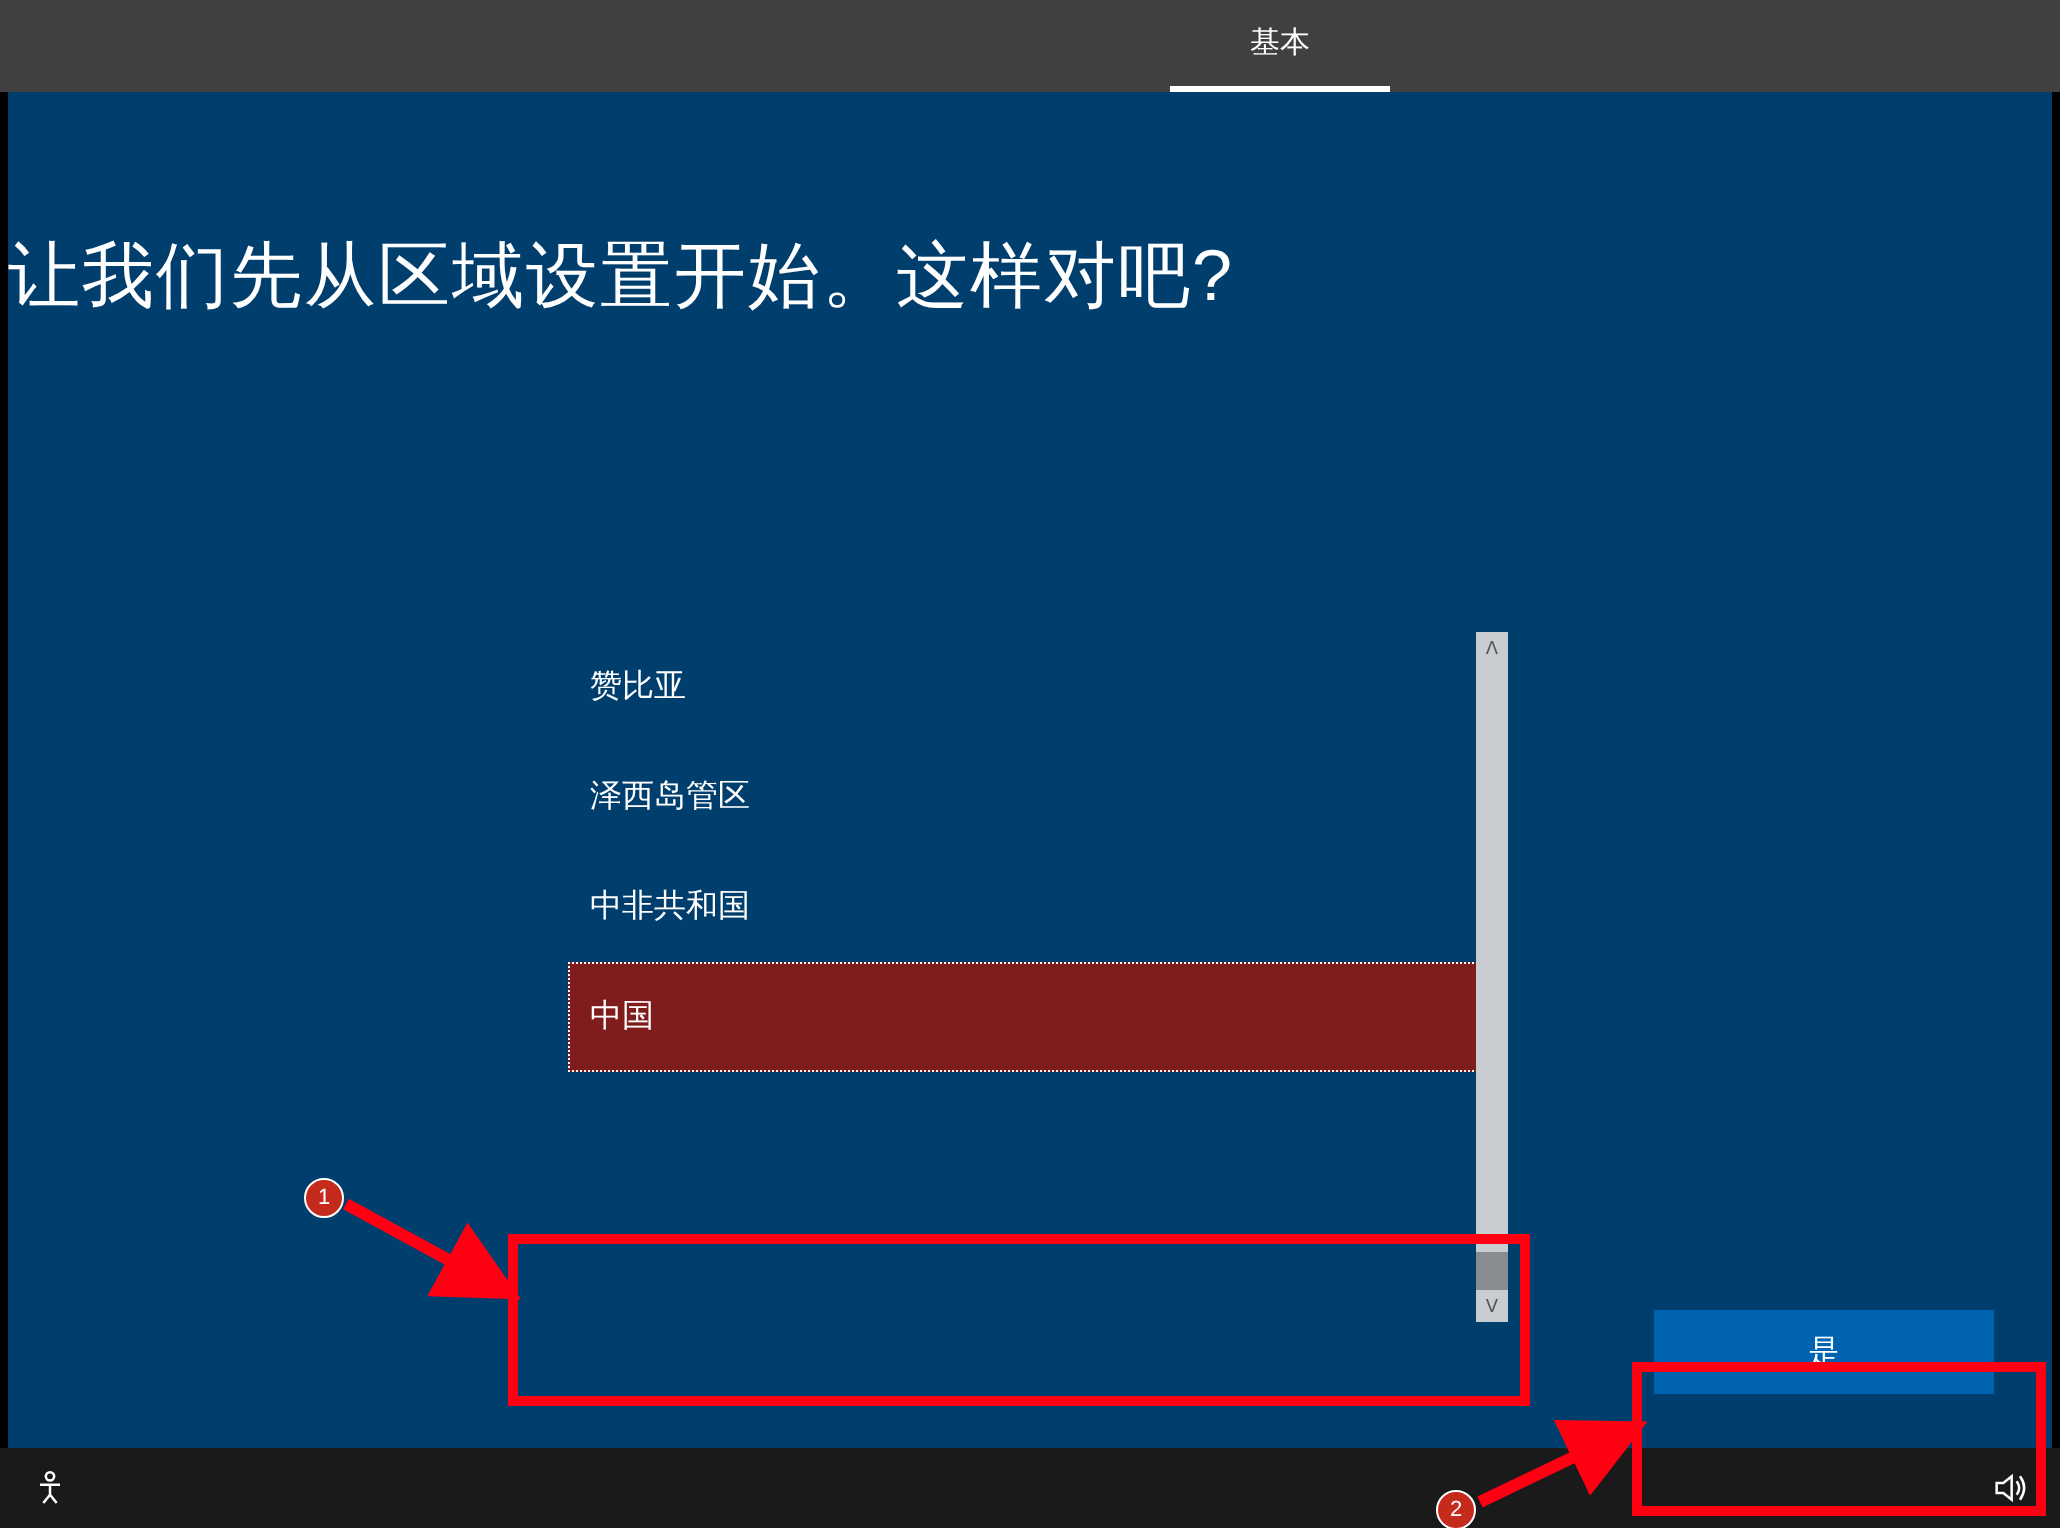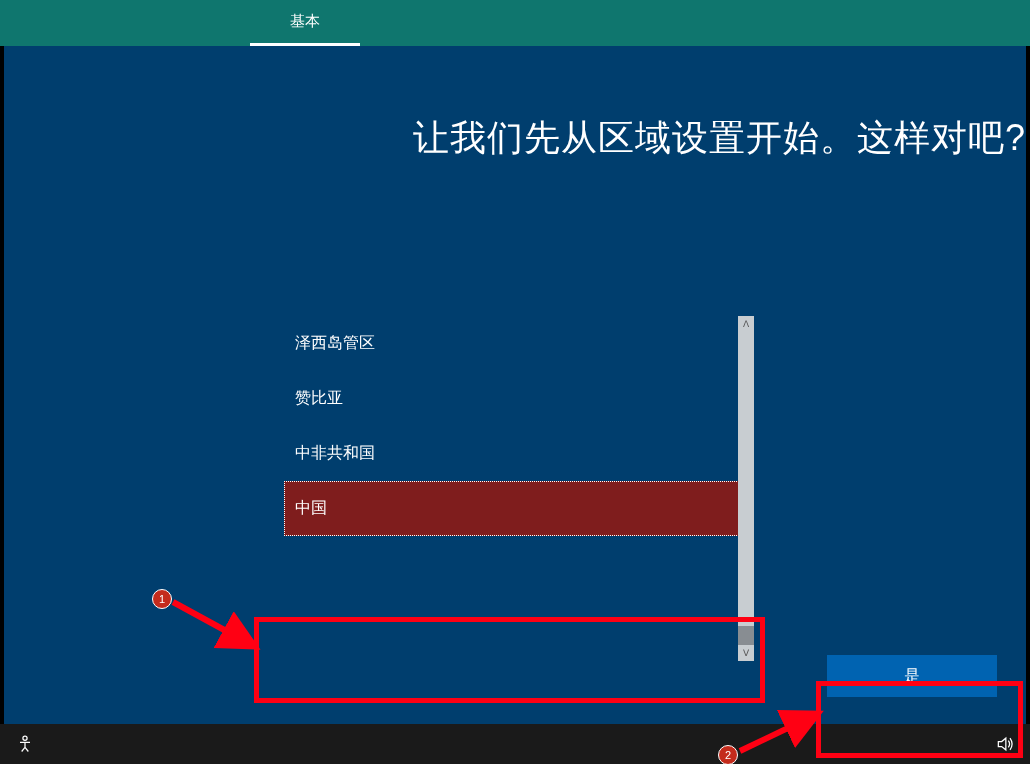--- a/index.html
+++ b/index.html
@@ -10,24 +10,25 @@
     body {
       width: 1030px;
       height: 764px;
       background: #000;
       font-family: "Microsoft YaHei", "Segoe UI", sans-serif;
       overflow: hidden;
       position: relative;
     }
     .top-bar {
       height: 46px;
-      background: #0f766e;
+      background: #404040;
       display: flex;
       align-items: center;
       padding-left: 250px;
+      justify-content: center;
     }
     .tab {
       color: #fff;
       font-size: 15px;
       padding: 12px 40px;
       border-bottom: 3px solid #fff;
       height: 46px;
       display: flex;
       align-items: center;
     }
@@ -36,21 +37,21 @@
       top: 46px;
       left: 4px;
       right: 4px;
       bottom: 40px;
       background: #003e6e;
     }
     .heading {
       color: #fff;
       font-size: 36px;
       font-weight: 300;
-      text-align: right;
+      text-align: left;
       margin-top: 68px;
       letter-spacing: 1px;
     }
     .list-container {
       position: absolute;
       top: 270px;
       left: 280px;
       width: 470px;
       height: 360px;
     }
@@ -203,22 +204,22 @@
 
 <div class="top-bar">
   <div class="tab">基本</div>
 </div>
 
 <div class="main-area">
   <h1 class="heading">让我们先从区域设置开始。这样对吧?</h1>
 
   <div class="list-container">
     <div class="region-list">
+      <div class="region-item">赞比亚</div>
       <div class="region-item">泽西岛管区</div>
-      <div class="region-item">赞比亚</div>
       <div class="region-item">中非共和国</div>
       <div class="region-item selected">中国</div>
     </div>
     <div class="scrollbar-track"></div>
     <div class="scrollbar-arrow-up">ᐱ</div>
     <div class="scrollbar-thumb"></div>
     <div class="scrollbar-arrow-down">ᐯ</div>
   </div>
 
   <button class="yes-button">是</button>

